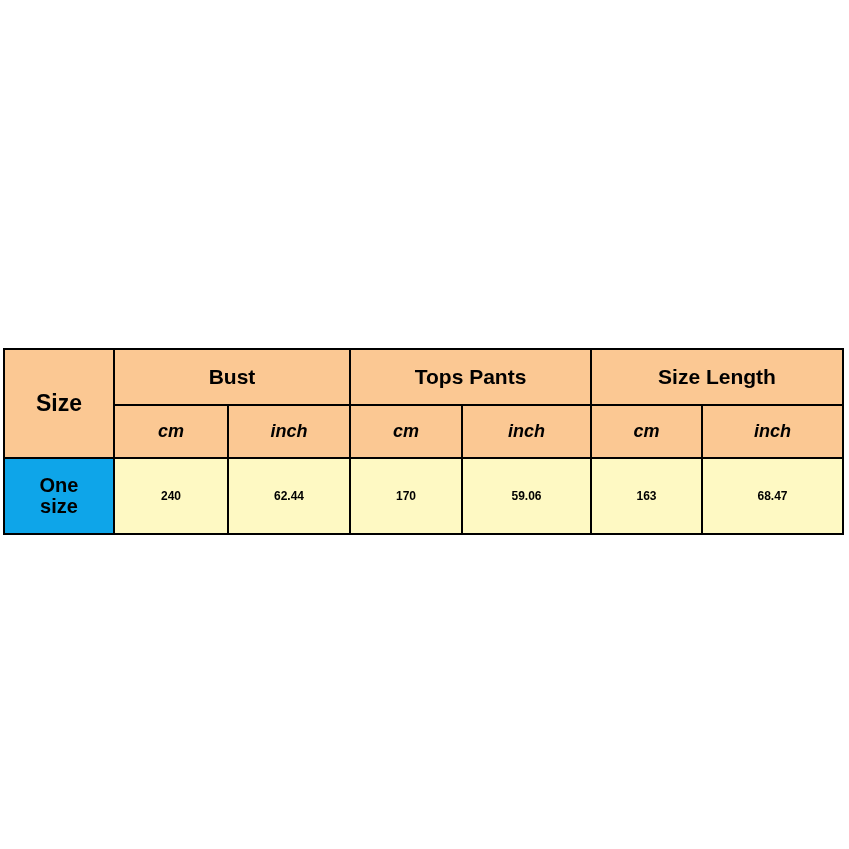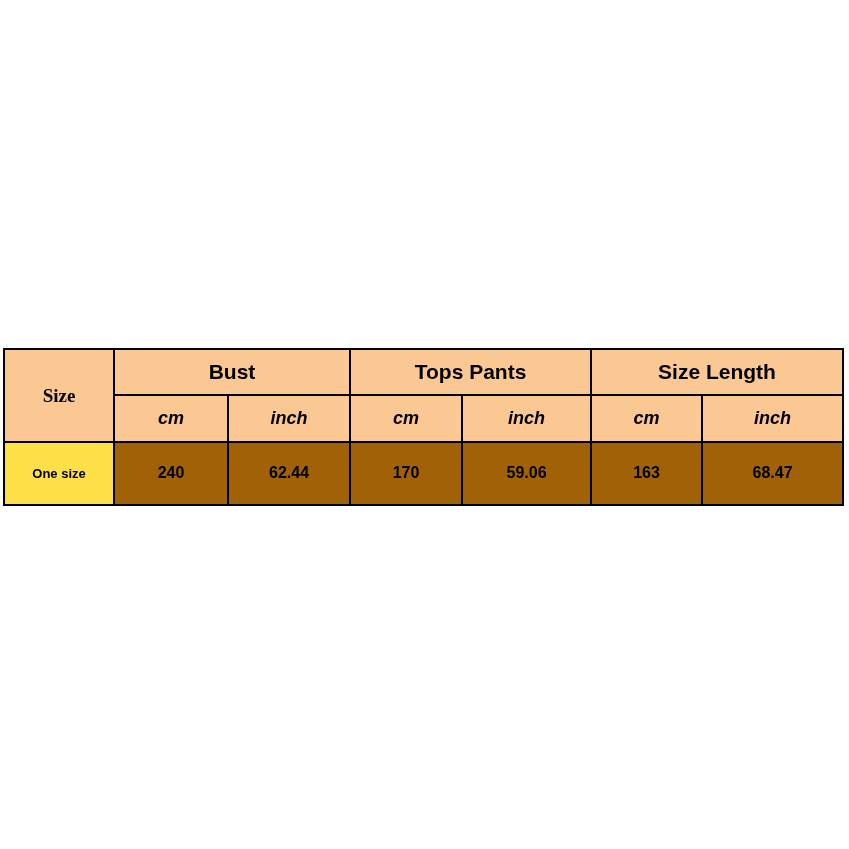--- a/index.html
+++ b/index.html
@@ -30,48 +30,47 @@
     height: 156px;
     background: #ffffff;
   }
 
   table.size-chart td {
     border: 2px solid #000000;
     text-align: center;
     vertical-align: middle;
     font-weight: bold;
     color: #000000;
-    padding: 8px;
+    padding: 16px;
     line-height: 1.05;
   }
 
   
   td.hdr {
     background: #FBC893;
   }
   td.group-label {
     font-size: 21px;
   }
   td.size-label {
-    font-size: 19px;
-    font-family: Liberation Serif, serif;
+    font-size: 23px;
   }
   td.unit {
     font-size: 18px;
     font-style: italic;
   }
 
   
   td.data {
-    background: #a16207;
-    font-size: 16px;
+    background: #fef9c3;
+    font-size: 12px;
   }
   td.data-size {
-    background: #fde047;
-    font-size: 13px;
+    background: #0ea5e9;
+    font-size: 20px;
   }
 
   
   col.c-size   { width: 110px; }
   col.c-unit-a { width: 114px; }
   col.c-unit-b { width: 122px; }
   col.c-unit-c { width: 112px; }
   col.c-unit-d { width: 129px; }
   col.c-unit-e { width: 111px; }
   col.c-unit-f { width: 141px; }

